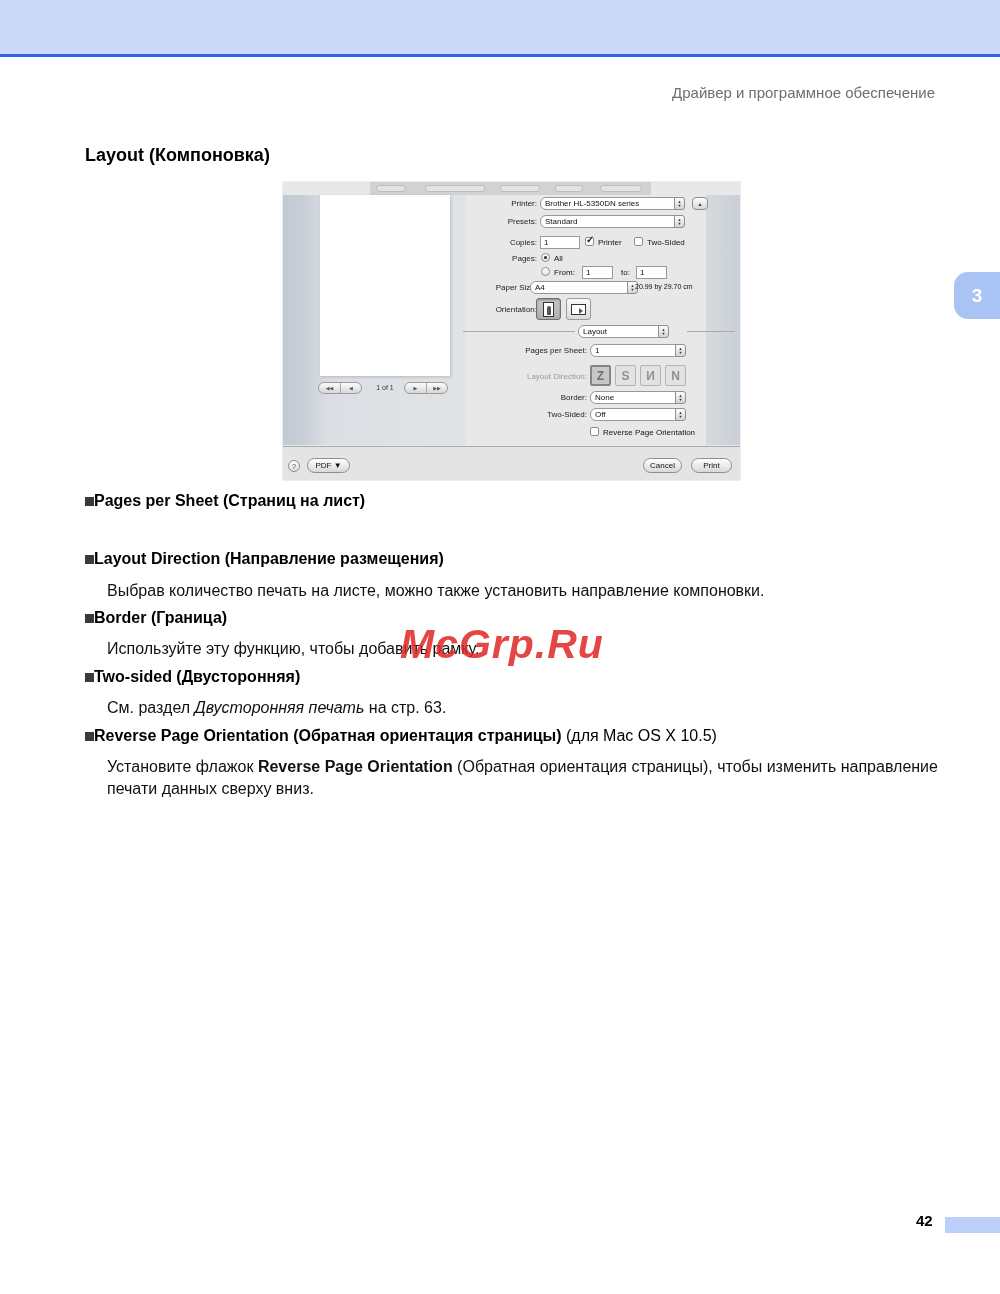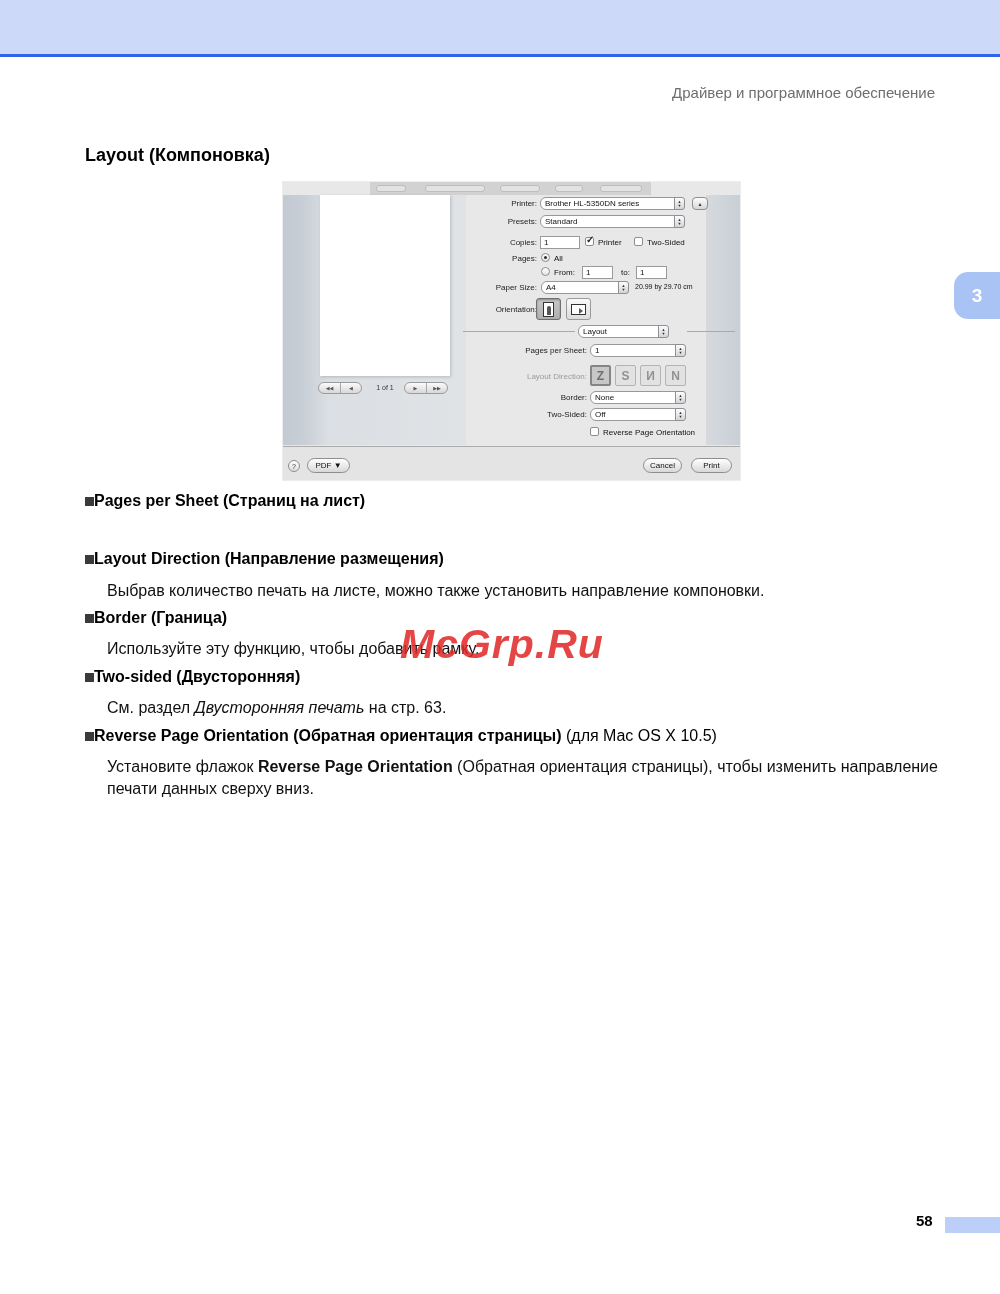--- a/index.html
+++ b/index.html
@@ -134,21 +134,21 @@
     <div class="flabel" style="top:72px">Pages:</div>
     <div class="radio sel" style="left:258px;top:71px"></div>
     <div class="ctext" style="left:271px;top:72px">All</div>
     <div class="radio" style="left:258px;top:85px"></div>
     <div class="ctext" style="left:271px;top:86px">From:</div>
     <div class="tf" style="left:299px;top:84px;width:31px">1</div>
     <div class="ctext" style="left:338px;top:86px">to:</div>
     <div class="tf" style="left:353px;top:84px;width:31px">1</div>
 
     <div class="flabel" style="top:101px">Paper Size:</div>
-    <div class="dd" style="left:258px;top:99px;width:88px">
+    <div class="dd" style="left:247px;top:99px;width:108px">
       <span>A4</span>
       <span class="step">
           <i>▲</i>
           <i>▼</i>
         </span>
     </div>
     <div class="ctext" style="left:352px;top:101px;font-size:7px">20.99 by 29.70 cm</div>
 
     <div class="flabel" style="top:123px">Orientation:</div>
     <div class="or-btn sel" style="left:253px">
@@ -250,16 +250,16 @@
     <span class="sq"></span>
     <span><span>Reverse Page Orientation (Обратная ориентация страницы)</span><span class="norm"> (для Mac OS X 10.5)</span></span>
   </div>
   <div class="para" style="top:756px">
     <span>Установите флажок </span><span class="b">Reverse Page Orientation</span><span> (Обратная ориентация страницы), чтобы изменить направление печати данных сверху вниз.</span>
   </div>
 
   <div class="watermark">McGrp.Ru</div>
 
   <div class="badge">3</div>
-  <div class="pnum">58</div>
+  <div class="pnum">42</div>
   <div class="pbar"></div>
 
 </div>
 
 </body></html>

